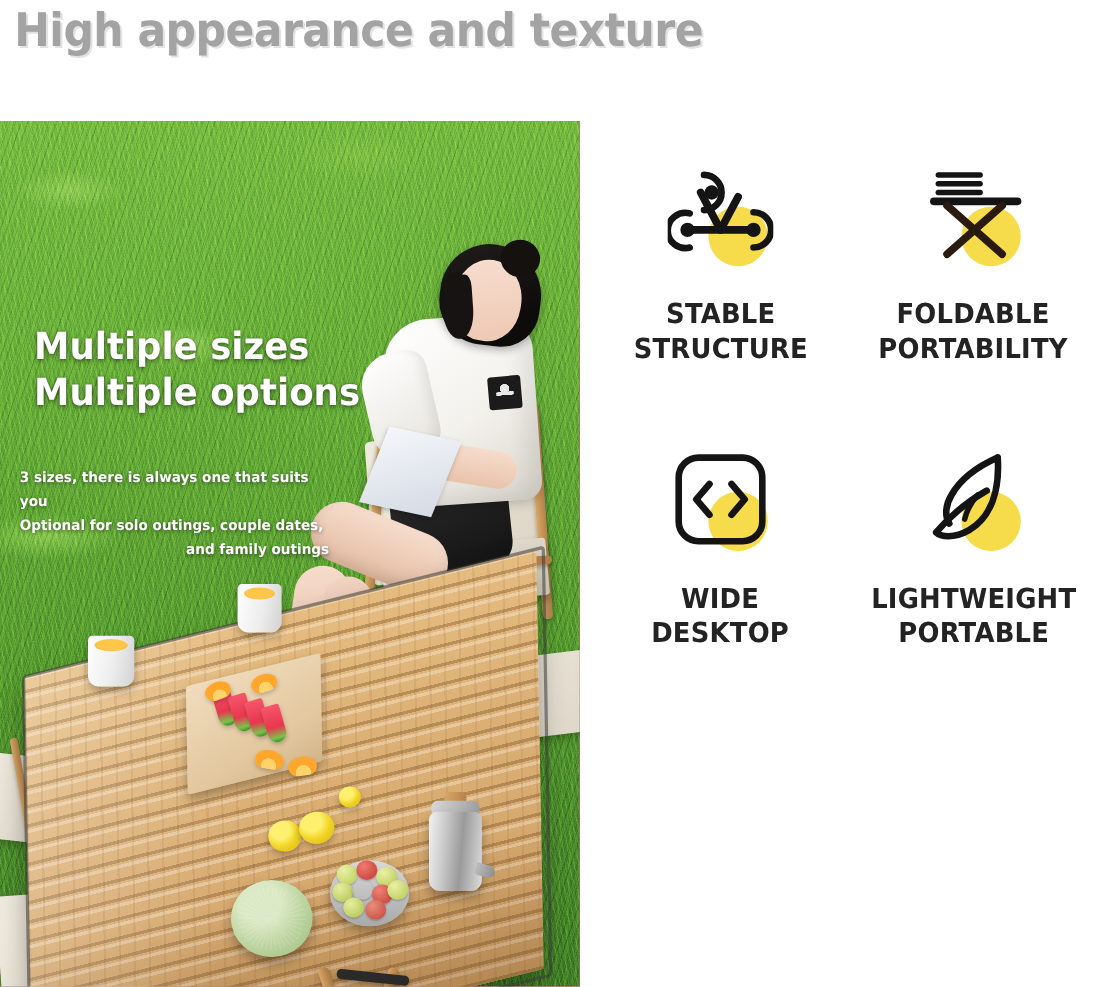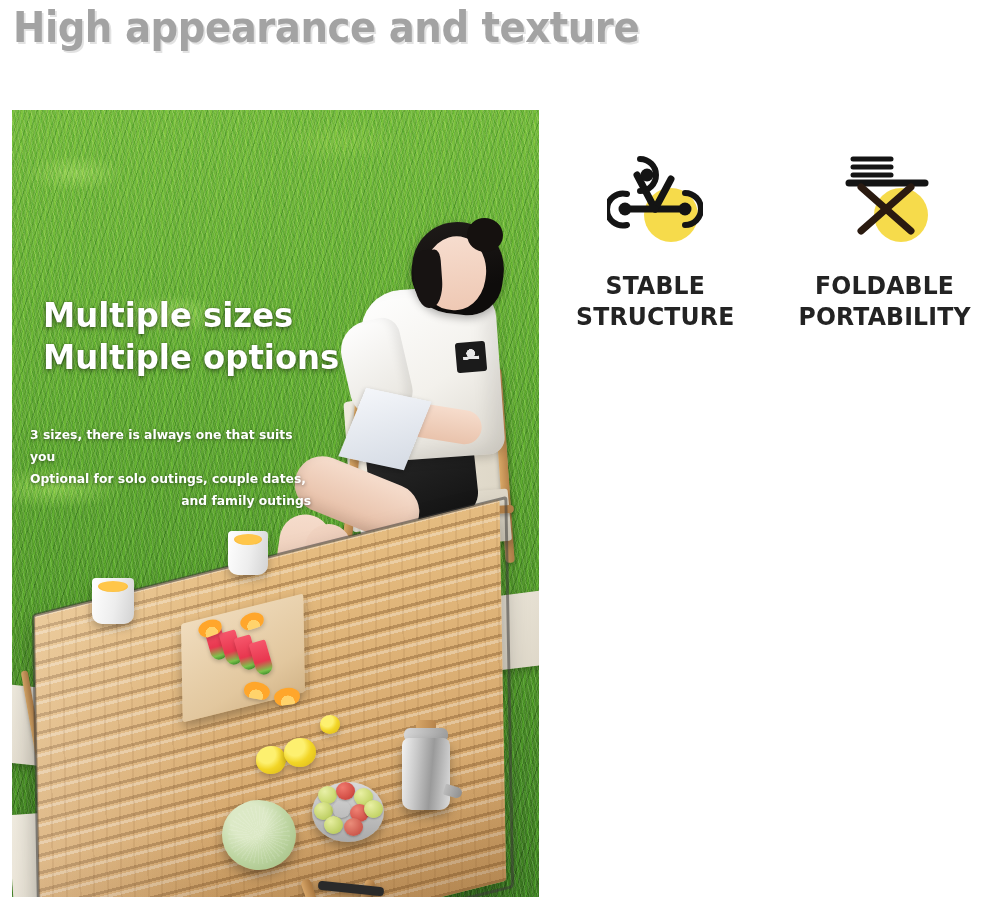--- a/index.html
+++ b/index.html
@@ -28,21 +28,21 @@
     color: #a3a3a3;
     text-shadow: 2px 2px 0 #e2e2e2;
     transform: scaleX(0.92);
     transform-origin: left center;
     white-space: nowrap;
   }
 
   
   .photo {
     position: absolute;
-    left: 12px; top: 110px;
+    left: 0px; top: 110px;
     width: 527px; height: 787px;
     overflow: hidden;
     background: #be185d;
   }
   
   .grass {
     position: absolute; inset: 0;
     background:
       radial-gradient(ellipse 70px 26px at 12% 8%, #8fcc53 0%, rgba(143,204,83,0) 70%),
       radial-gradient(ellipse 90px 30px at 62% 4%, #7ec043 0%, rgba(126,192,67,0) 70%),
@@ -565,16 +565,44 @@
         <path d="M26 38 L76 82" stroke="#2a1a10" stroke-width="7" stroke-linecap="round"></path>
         <path d="M76 38 L26 82" stroke="#2a1a10" stroke-width="7" stroke-linecap="round"></path>
       </svg>
     </div>
     <div class="flabel">
       <span>FOLDABLE</span><br>
       <span>PORTABILITY</span>
     </div>
   </div>
 
-
+  <div class="feature">
+    <div class="ficon">
+      <div class="ydot"></div>
+      <svg width="92" height="92" viewBox="0 0 92 92" fill="none">
+        <rect x="8" y="8" width="76" height="76" rx="18" stroke="#141414" stroke-width="6" fill="none"></rect>
+        <path d="M36 32 L24 46 L36 60" stroke="#141414" stroke-width="6" stroke-linecap="round" stroke-linejoin="round" fill="none"></path>
+        <path d="M56 32 L68 46 L56 60" stroke="#141414" stroke-width="6" stroke-linecap="round" stroke-linejoin="round" fill="none"></path>
+      </svg>
+    </div>
+    <div class="flabel">
+      <span>WIDE</span><br>
+      <span>DESKTOP</span>
+    </div>
+  </div>
+
+  <div class="feature">
+    <div class="ficon">
+      <div class="ydot"></div>
+      <svg width="92" height="96" viewBox="0 0 92 96" fill="none">
+        <path d="M68 10 C70 40 62 64 42 76 C28 84 16 82 12 78 C26 62 40 50 58 40" stroke="#141414" stroke-width="6" stroke-linecap="round" stroke-linejoin="round" fill="none"></path>
+        <path d="M68 10 C50 18 34 30 26 44 C20 54 20 64 24 70" stroke="#141414" stroke-width="6" stroke-linecap="round" fill="none"></path>
+        <path d="M50 44 C44 50 40 58 38 66" stroke="#141414" stroke-width="5" stroke-linecap="round" fill="none"></path>
+      </svg>
+    </div>
+    <div class="flabel">
+      <span>LIGHTWEIGHT</span><br>
+      <span>PORTABLE</span>
+    </div>
+  </div>
 
 
 </div>
 
 </body></html>

